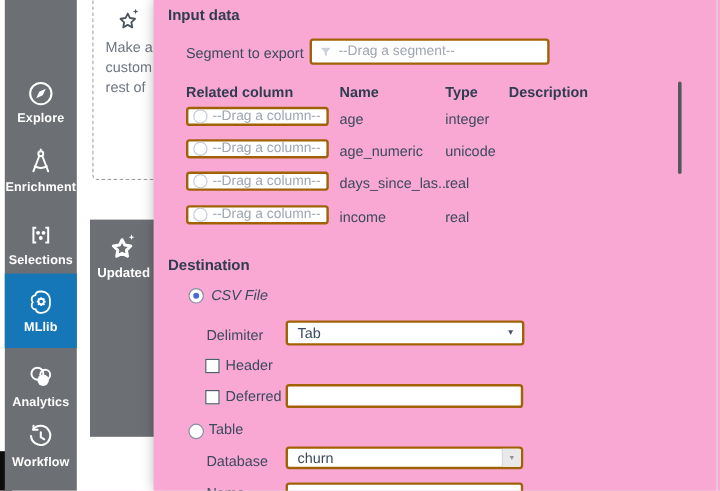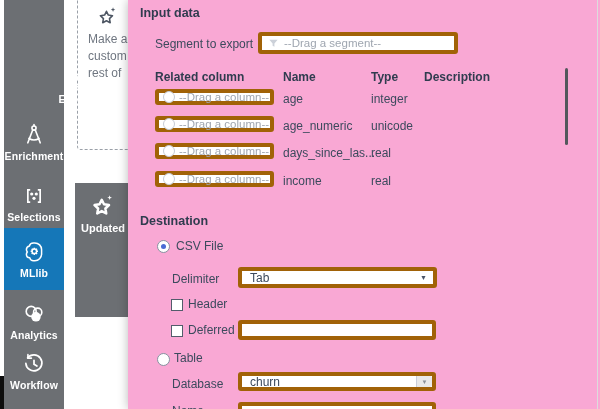--- a/index.html
+++ b/index.html
@@ -20,60 +20,60 @@
     position:absolute;left:77px;top:-10px;width:70px;height:158px;
     border:1px dashed #9aa0a8;border-radius:4px;background:#fff;z-index:3;
   }
   .dashed-card .card-star{position:absolute;left:17px;top:13px;}
   .card-line{position:absolute;left:10px;font-size:12px;color:#6f7680;white-space:nowrap;}
   .card-line.l0{top:41px;}
   .card-line.l1{top:58px;}
   .card-line.l2{top:75px;}
 
   .updated-tile{
-    position:absolute;left:75px;top:183px;width:58px;height:134px;
+    position:absolute;left:75px;top:183px;width:58px;height:181px;
     background:#6c6f73;z-index:3;overflow:hidden;cursor:pointer;
   }
   .updated-tile .tile-star{position:absolute;left:13px;top:8px;}
   .tile-label{position:absolute;left:0;top:39px;width:58px;text-align:left;padding-left:6px;
     font-size:11px;font-weight:600;color:#fff;white-space:nowrap;}
 
   
   .sidebar{
     position:absolute;left:4px;top:0;width:60px;height:409px;
     background:#6c6f73;z-index:20;
   }
   .nav-item{
     position:absolute;left:0;width:60px;
     display:flex;flex-direction:column;align-items:center;gap:2px;
     color:#fff;cursor:pointer;
   }
   .nav-item .icon{height:26px;display:flex;align-items:center;justify-content:center;}
   .nav-label{font-size:10.5px;font-weight:600;letter-spacing:.1px;white-space:nowrap;}
   .nav-load{top:17px;}
-  .nav-explore{top:65px;padding-left:44px;}
+  .nav-explore{top:65px;}
   .nav-enrichment{top:122px;}
   .nav-selections{top:183px;}
   .nav-mllib{top:228px;height:62px;justify-content:center;background:#1577b8;}
   .nav-analytics{top:301px;}
   .nav-workflow{top:351px;}
 
   
   .panel{
     position:absolute;left:128px;top:0;width:472px;height:409px;
     background:#f9a8d4;z-index:10;
     box-shadow:0 0 10px rgba(0,0,0,.28);
   }
   .section-title{position:absolute;font-size:12.5px;font-weight:700;color:#303c4f;white-space:nowrap;}
   .lbl{position:absolute;font-size:12px;color:#3c4a5d;white-space:nowrap;}
   .val{position:absolute;font-size:12px;color:#3c4a5d;white-space:nowrap;}
   .bold-h{position:absolute;font-size:12px;font-weight:700;color:#303c4f;white-space:nowrap;}
 
   .box{
-    position:absolute;background:#fff;border:4px solid #a16207;border-radius:3px;
+    position:absolute;background:#fff;border:2px solid #a16207;border-radius:3px;
     display:flex;align-items:center;box-sizing:border-box;
   }
   .ph-text{font-size:11.5px;color:#9fa6b0;white-space:nowrap;overflow:hidden;}
   .drop-circle{
     width:10px;height:10px;border:1px solid #c6ccd6;border-radius:50%;
     margin:0 4px 0 4px;flex:0 0 auto;background:#fff;
   }
   .seg-input{left:130px;top:32px;width:200px;height:22px;padding-left:6px;gap:5px;}
   .col-input{left:27px;width:119px;height:16px;}
   .col-input.r0{top:89px;}
@@ -246,21 +246,21 @@
       <span class="ph-text">--Drag a column--</span>
     </div>
     <span class="val" style="left:155px;top:174px;">income</span>
     <span class="val" style="left:243px;top:174px;">real</span>
 
     <h2 class="section-title" style="left:12px;top:214px;margin:0;">Destination</h2>
 
     <span class="radio" style="left:29px;top:240px;">
         <span class="dot"></span>
       </span>
-    <span class="lbl" style="left:48px;top:239px;">CSV File</span>
+    <span class="lbl" style="left:48px;top:239px;font-style:italic;">CSV File</span>
 
     <span class="lbl" style="left:44px;top:272px;">Delimiter</span>
     <div class="box select-box" style="top:267px;">
       <span class="val" style="position:static;">Tab</span>
       <span class="caret">▼</span>
     </div>
 
     <span class="checkbox" style="left:43px;top:299px;"></span>
     <span class="lbl" style="left:60px;top:297px;">Header</span>
 

